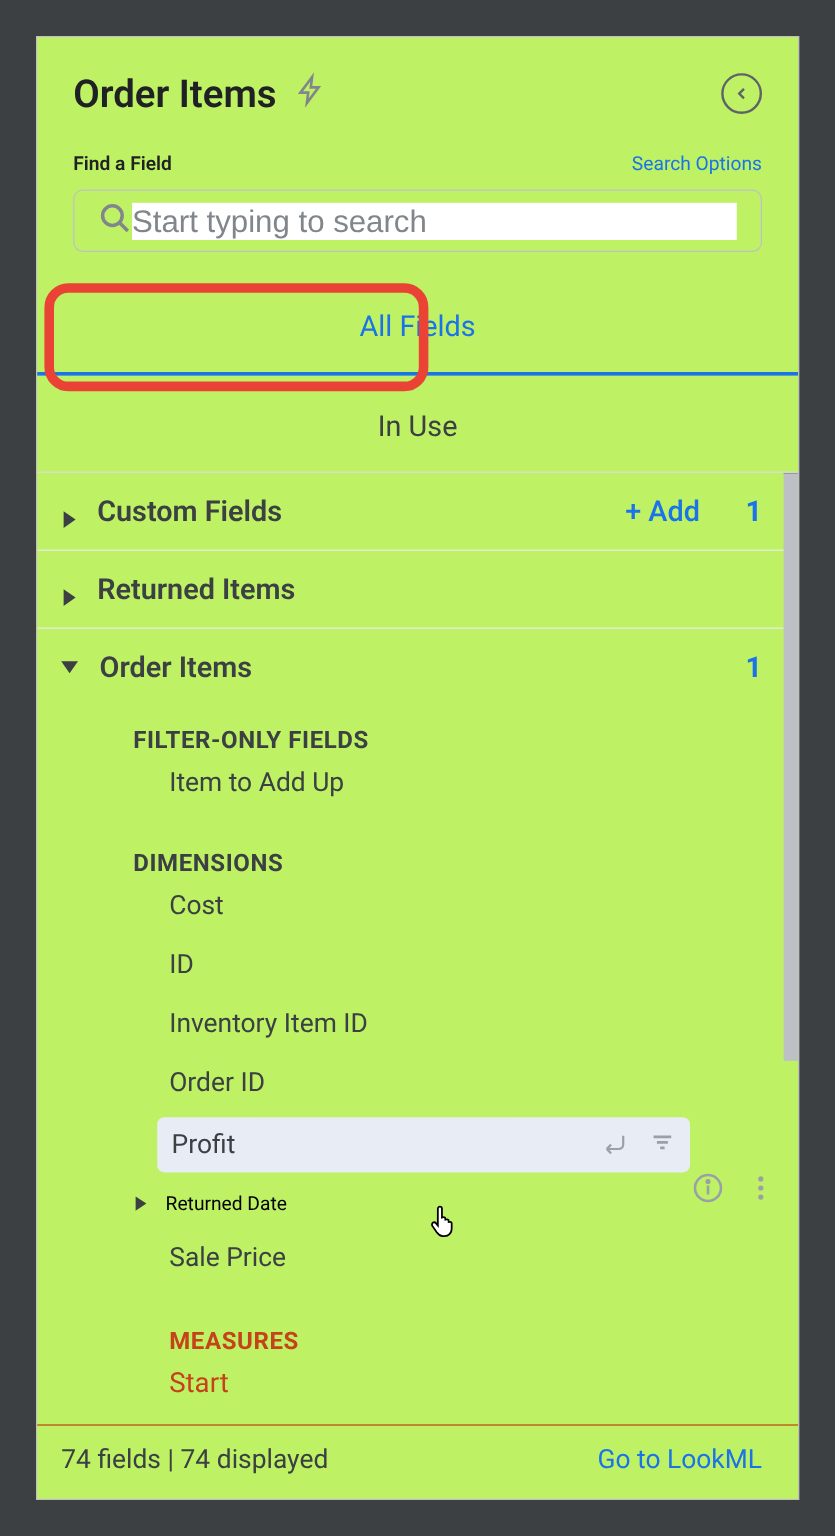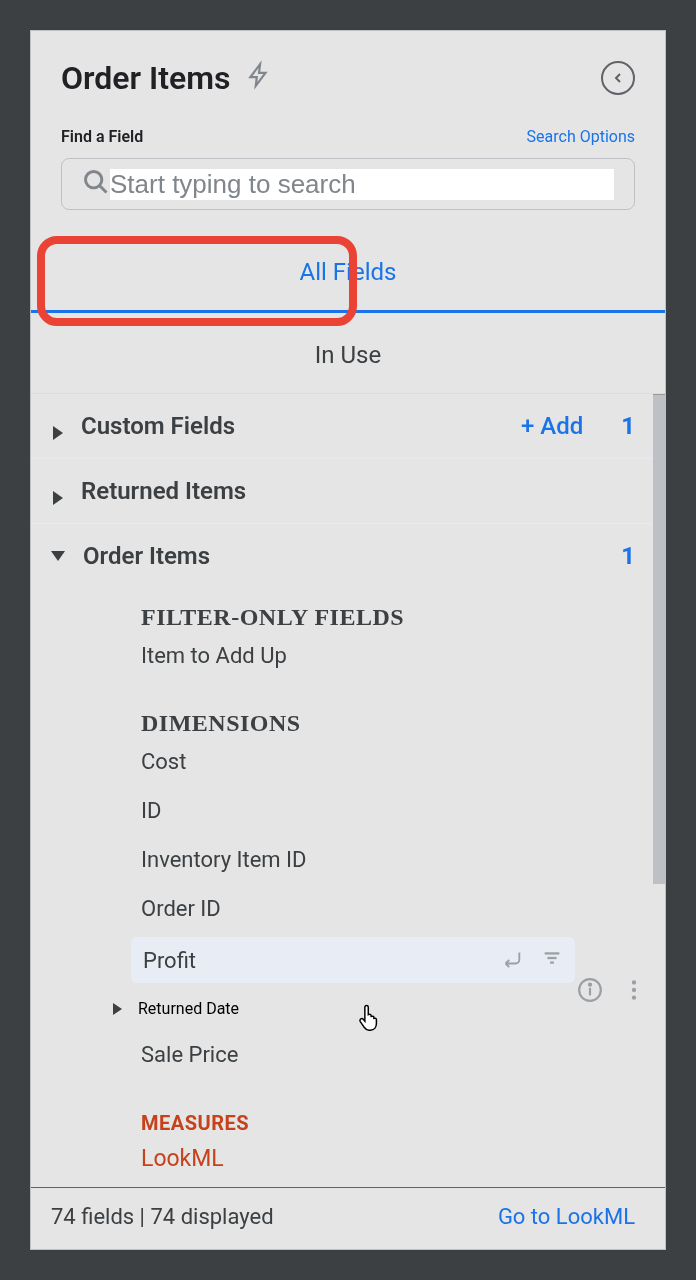--- a/index.html
+++ b/index.html
@@ -4,21 +4,21 @@
   <style>
     * { box-sizing: border-box; margin: 0; padding: 0; }
     body {
       font-family: -apple-system, BlinkMacSystemFont, "Segoe UI", Roboto, sans-serif;
       background: #3c4043;
       width: 696px;
       height: 1280px;
       padding: 30px;
     }
     .panel {
-      background: #e5e5e5;
+      background: #bef264;
       border: 1px solid #c0c0c0;
       height: 100%;
       display: flex;
       flex-direction: column;
       position: relative;
     }
     .header {
       padding: 28px 30px 10px 30px;
       display: flex;
       align-items: center;
@@ -162,27 +162,26 @@
       font-weight: 700;
       margin-left: 20px;
     }
     .section-header-open {
       display: flex;
       align-items: center;
       padding: 18px 30px 18px 12px;
       gap: 18px;
     }
     .subsection-heading {
-      font-size: 24px;
+      font-size: 20px;
       font-weight: 700;
       color: #3c4043;
       letter-spacing: 0.5px;
-      margin-left: 110px;
+      margin-left: 80px;
       margin-top: 16px;
-      font-family: Liberation Serif, serif;
     }
     .measures-heading {
       font-size: 20px;
       font-weight: 700;
       color: #c5421a;
       letter-spacing: 0.5px;
       margin-left: 110px;
       margin-top: 32px;
     }
     .field-item {
@@ -345,21 +344,21 @@
     </div>
 
     <div class="field-item-row" style="padding:12px 0;">
       <span class="sub-expander"></span>
       <span>Returned Date</span>
     </div>
 
     <div class="field-item">Sale Price</div>
 
     <div class="measures-heading">MEASURES</div>
-    <div class="measure-item">LookML</div>
+    <div class="measure-item">Start</div>
   </div>
 
   <div class="outside-icons">
     <span>
       <svg viewBox="0 0 24 24" fill="none" stroke="currentColor" stroke-width="2">
           <circle cx="12" cy="12" r="10"></circle>
           <line x1="12" y1="10" x2="12" y2="17"></line>
           <circle cx="12" cy="7" r="1" fill="currentColor"></circle>
         </svg>
     </span>

